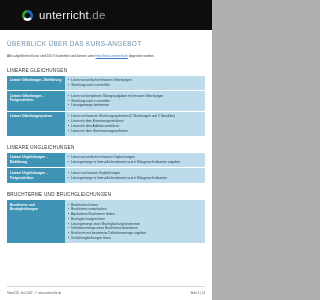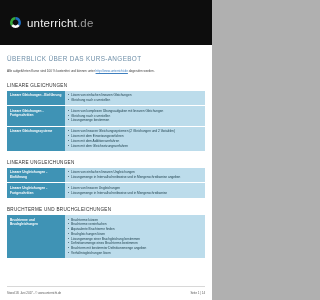--- a/index.html
+++ b/index.html
@@ -16,25 +16,25 @@
   .page {
     position: relative;
     width: 212px;
     height: 300px;
     background: #ffffff;
     box-sizing: border-box;
   }
 
   
   .header {
-    height: 45px;
+    height: 30px;
     background: #0d0d0d;
     display: flex;
     align-items: center;
-    padding-left: 9px;
+    padding-left: 21px;
     box-sizing: border-box;
   }
   .logo-mark {
     width: 13px;
     height: 13px;
     position: relative;
     flex: 0 0 auto;
     margin-right: 5px;
   }
   .logo-mark svg { display: block; }

